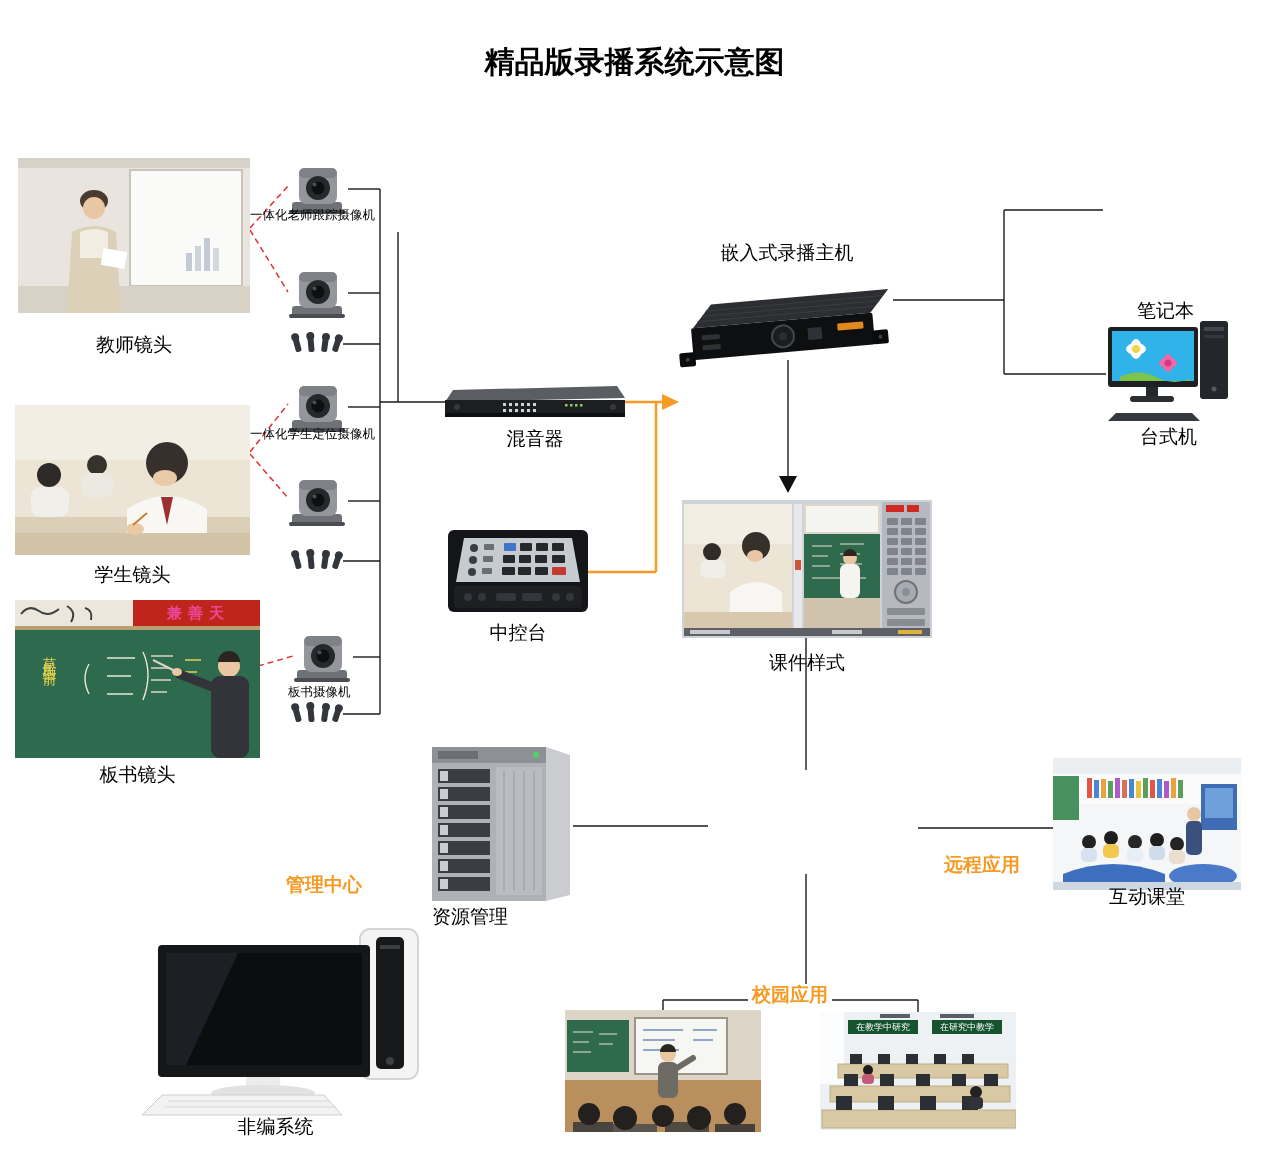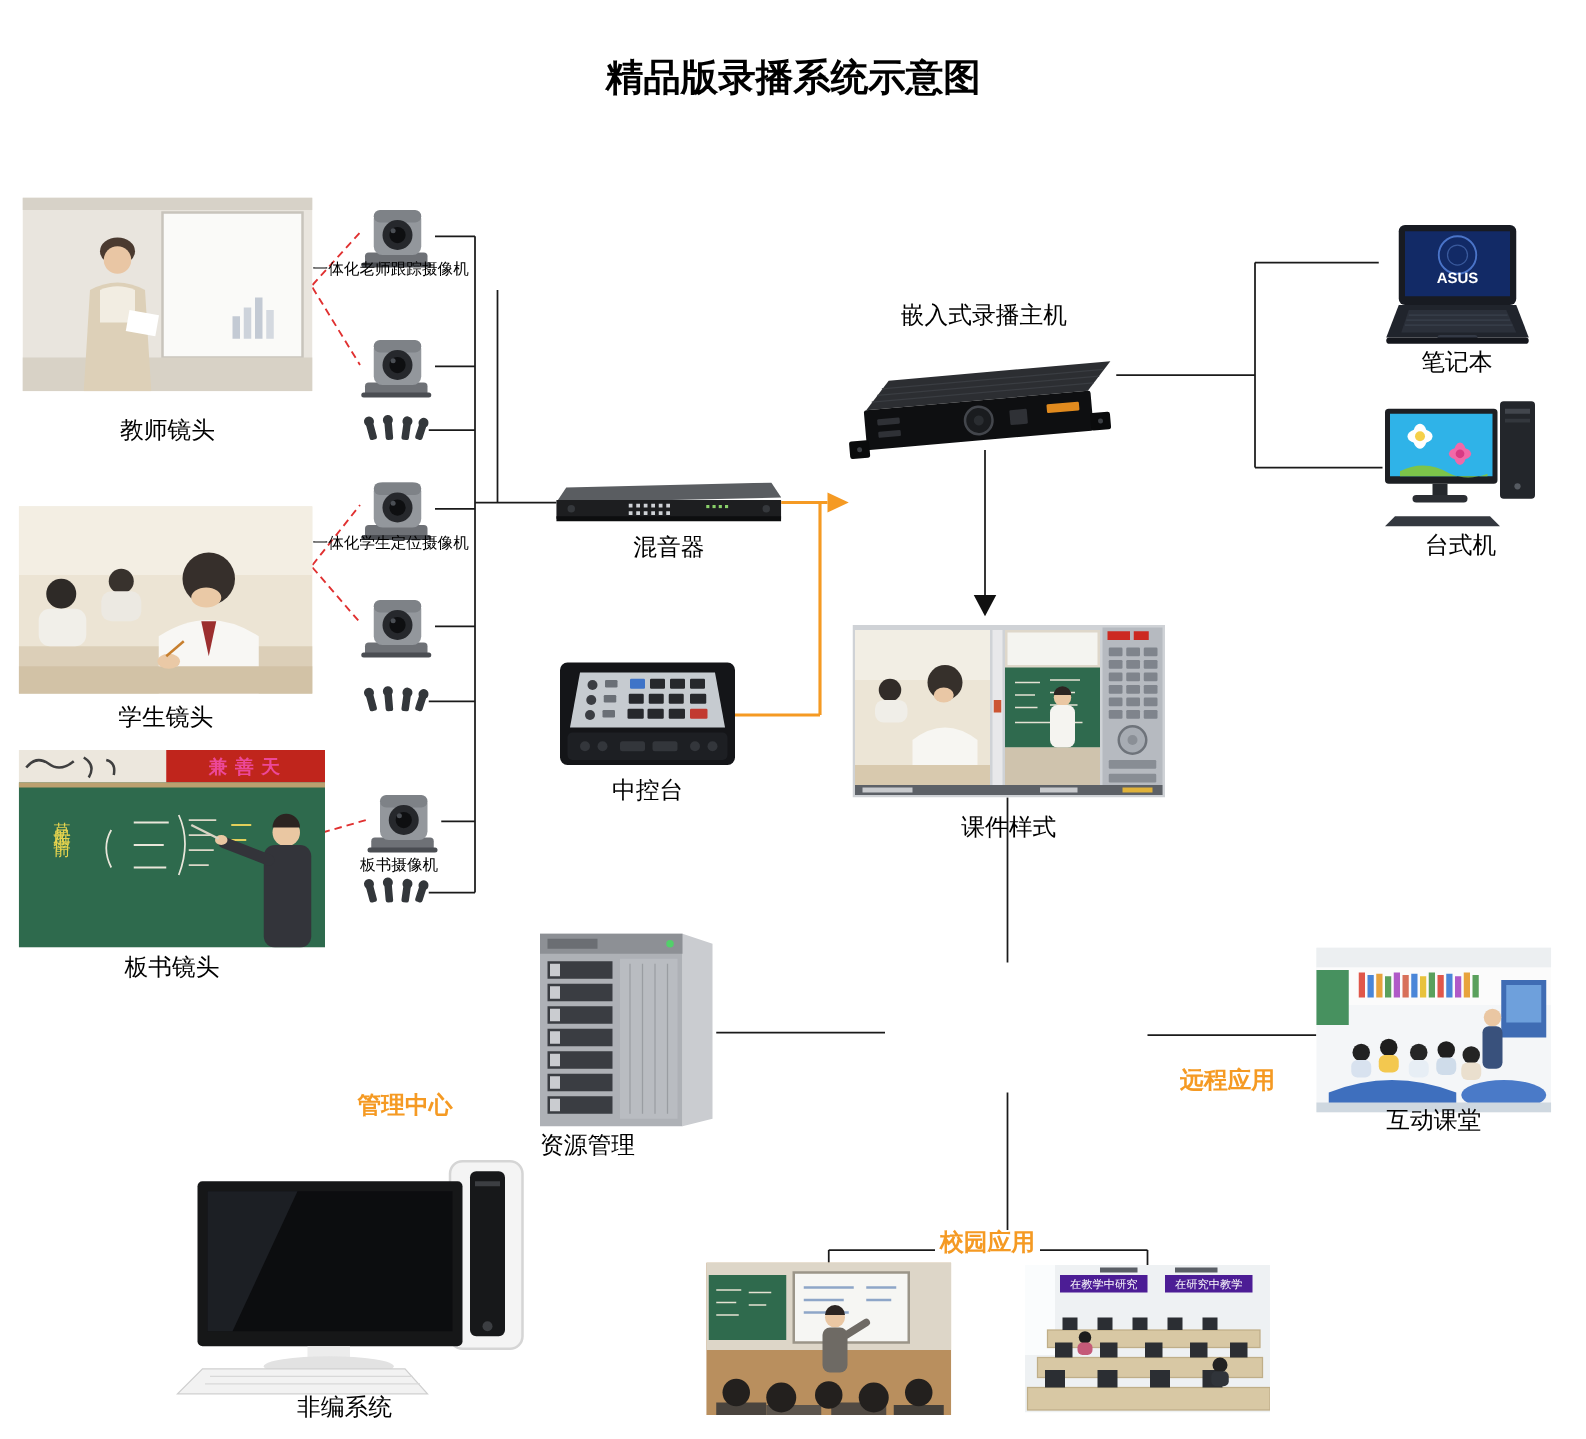--- a/index.html
+++ b/index.html
@@ -36,21 +36,21 @@
   .server      { left:428px;  top:745px; width:145px; height:158px; }
   .interactive-photo { left:1053px; top:758px; width:188px; height:132px; }
   .nle-pc      { left:128px;  top:925px; width:295px; height:195px; }
   .classroom-photo { left:565px; top:1010px; width:196px; height:122px; }
   .lab-photo   { left:820px;  top:1012px; width:196px; height:118px; }
   
   .banner-text { position:absolute; left:122px; top:4px; width:123px; text-align:center;
                  color:#ec4899; font-size:15px; font-weight:bold; letter-spacing:6px; }
   .chalk-title { position:absolute; left:26px; top:46px; writing-mode:vertical-rl;
                  text-orientation:upright; color:#e5d34e; font-size:14px; letter-spacing:5px; }
-  .lab-banner  { position:absolute; top:8px; width:70px; height:14px; background:#4c1d95;
+  .lab-banner  { position:absolute; top:8px; width:70px; height:14px; background:#14532d;
                  color:#fff; font-size:9px; line-height:14px; text-align:center; overflow:hidden; }
   .lab-banner-1 { left:28px; }
   .lab-banner-2 { left:112px; }
   .cloud-label { position:absolute; left:0; top:62px; width:100%; text-align:center;
                  font-size:20px; font-weight:600; color:#000; }
   .campus-label { background:#fff; padding:0 4px; }
   .cloud-shape { fill:var(--cloud,#85c8ec); }
 </style>
 </head>
 <body>
@@ -378,39 +378,21 @@
             <rect x="130" y="44" width="14" height="12" rx="1"></rect>
           </g>
         <rect x="0" y="58" width="16" height="14" rx="2" fill="#0a0b0c"></rect>
         <rect x="194" y="52" width="16" height="14" rx="2" fill="#0a0b0c"></rect>
         <circle cx="8" cy="65" r="2" fill="#3c3f44"></circle>
           <circle cx="202" cy="59" r="2" fill="#3c3f44"></circle>
       </g>
     </svg>
   </div>
 
-  <div class="node laptop">
-    <svg viewBox="0 0 125 105">
-      <rect x="16" y="2" width="94" height="64" rx="5" fill="#181b22"></rect>
-      <rect x="21" y="7" width="84" height="52" fill="#122a66"></rect>
-      <circle cx="63" cy="26" r="15" fill="none" stroke="#4a74c8" stroke-width="1.5"></circle>
-      <circle cx="63" cy="26" r="8" fill="none" stroke="#39599c" stroke-width="1"></circle>
-      <text x="63" y="48" text-anchor="middle" font-size="12" font-weight="bold" fill="#ffffff">ASUS</text>
-      <polygon points="6,92 16,66 110,66 120,92" fill="#20242c"></polygon>
-      <polygon points="18,88 24,70 102,70 110,88" fill="#2b303a"></polygon>
-      <g stroke="#3a404c" stroke-width="1">
-          <line x1="24" y1="74" x2="103" y2="74"></line>
-          <line x1="22" y1="78" x2="105" y2="78"></line>
-          <line x1="21" y1="82" x2="107" y2="82"></line>
-        </g>
-      <rect x="47" y="90" width="32" height="5" rx="2" fill="#333945"></rect>
-      <rect x="6" y="92" width="114" height="5" rx="2.5" fill="#14161c"></rect>
-    </svg>
-  </div>
-  <div class="label center" style="left:1103px;top:280px;width:125px;">笔记本</div>
+  <div class="label center" style="left:1103px;top:300px;width:125px;">笔记本</div>
 
   <div class="node desktop-pc">
     <svg viewBox="0 0 125 110">
       <rect x="94" y="6" width="28" height="78" rx="3" fill="#23262b"></rect>
       <rect x="98" y="12" width="20" height="4" fill="#42464d"></rect>
       <rect x="98" y="20" width="20" height="3" fill="#33373d"></rect>
       <circle cx="108" cy="74" r="2.5" fill="#555a61"></circle>
       <rect x="2" y="12" width="90" height="60" rx="3" fill="#1d1f23"></rect>
       <rect x="6" y="16" width="82" height="50" fill="#2fb3e8"></rect>
       <g fill="#ffffff">

